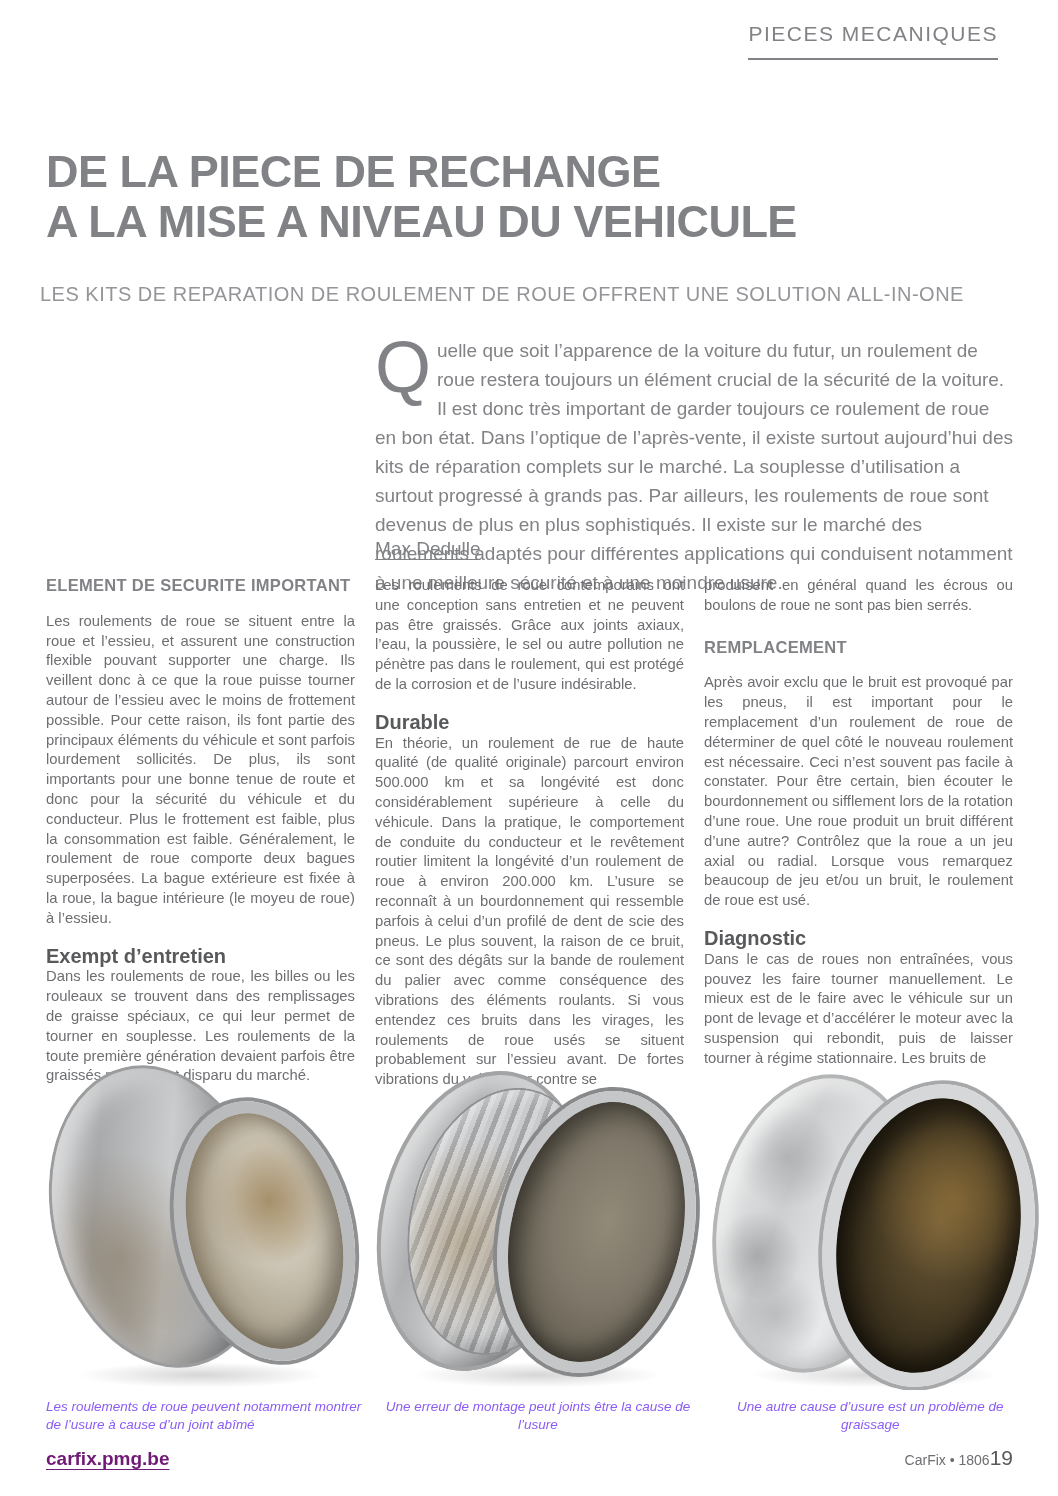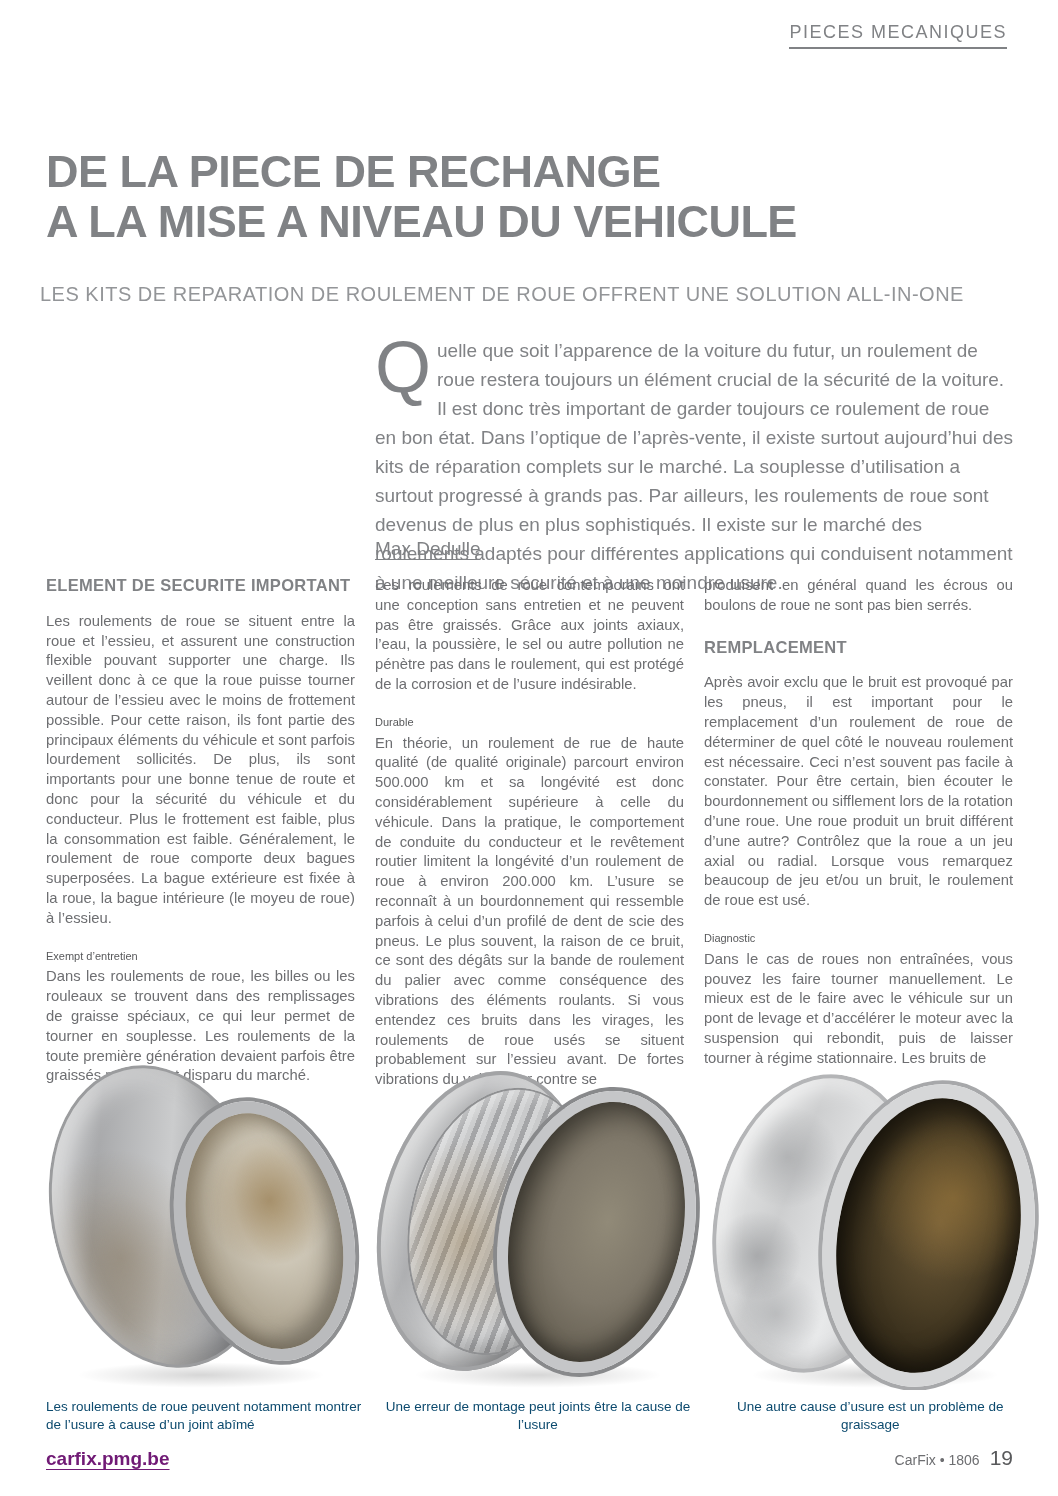--- a/index.html
+++ b/index.html
@@ -7,25 +7,25 @@
     position:relative;
     width:1058px;height:1496px;
     margin:0 auto;
     background:#ffffff;
     font-family:"Liberation Sans","DejaVu Sans",sans-serif;
     color:#6d6e71;
     overflow:hidden;
   }
   
   .kicker{
-    position:absolute;top:22px;right:51px;
-    font-size:18px;letter-spacing:1.5px;
+    position:absolute;top:22px;right:60px;
+    font-size:21px;letter-spacing:1.5px;
     color:#808285;
     border-bottom:2px solid #808285;
-    padding-bottom:4px;
+    padding-bottom:12px;
   }
   
   .title{
     position:absolute;left:46px;top:147px;right:45px;
     font-size:45px;font-weight:bold;line-height:1.12;
     letter-spacing:-.5px;
     color:#808285;
   }
   .subtitle{
     position:absolute;left:40px;top:283px;right:45px;
@@ -55,32 +55,32 @@
     display:flex;gap:20px;
   }
   .col{flex:1 1 0;font-size:14.8px;line-height:19.8px;text-align:justify;}
   .col p{margin:0 0 0 0;}
   .sec-head{
     font-size:16.5px;font-weight:bold;letter-spacing:.3px;
     color:#808285;margin:0 0 16px 0;text-align:left;
   }
   .sec-head.mt{margin-top:22px;}
   .sub-head{
-    font-size:11px;font-weight:normal;color:#58595b;
+    font-size:20px;font-weight:bold;color:#58595b;
     margin:18px 0 1px 0;text-align:left;
   }
   
   .figures{
     position:absolute;left:36px;top:1056px;right:18px;
     display:flex;gap:8px;
   }
   .figure{flex:1 1 0;}
   .fig-img{position:relative;width:100%;height:334px;overflow:hidden;}
   .caption{
-    font-size:13.5px;line-height:18px;color:#0c4a6e;
+    font-size:13.5px;line-height:18px;font-style:italic;color:#8b5cf6;
     margin-top:8px;
   }
   .caption.c-left{text-align:left;padding-left:10px;}
   .caption.c-center{text-align:center;}
   .caption.c-right{text-align:center;padding-right:10px;}
   
   .b{position:absolute;border-radius:50%;}
   .floor-shadow{
     position:absolute;left:12%;bottom:2px;width:76%;height:26px;border-radius:50%;
     background:radial-gradient(ellipse at center,rgba(0,0,0,.16),rgba(0,0,0,0) 70%);
@@ -149,21 +149,21 @@
   }
   
   .footer-left{
     position:absolute;left:46px;bottom:26px;
     font-size:19px;font-weight:bold;color:#701a75;
     text-decoration:underline;text-underline-offset:4px;
   }
   .footer-right{
     position:absolute;right:45px;bottom:26px;
     font-size:14px;color:#6d6e71;
-    display:flex;align-items:baseline;gap:10px;justify-content:space-between;
+    display:flex;align-items:baseline;justify-content:space-between;
   }
   .footer-right .pageno{font-size:21px;color:#58595b;}
 </style>
 </head>
 <body>
 
 <div class="page">
 
   <div class="kicker">PIECES MECANIQUES</div>
 

